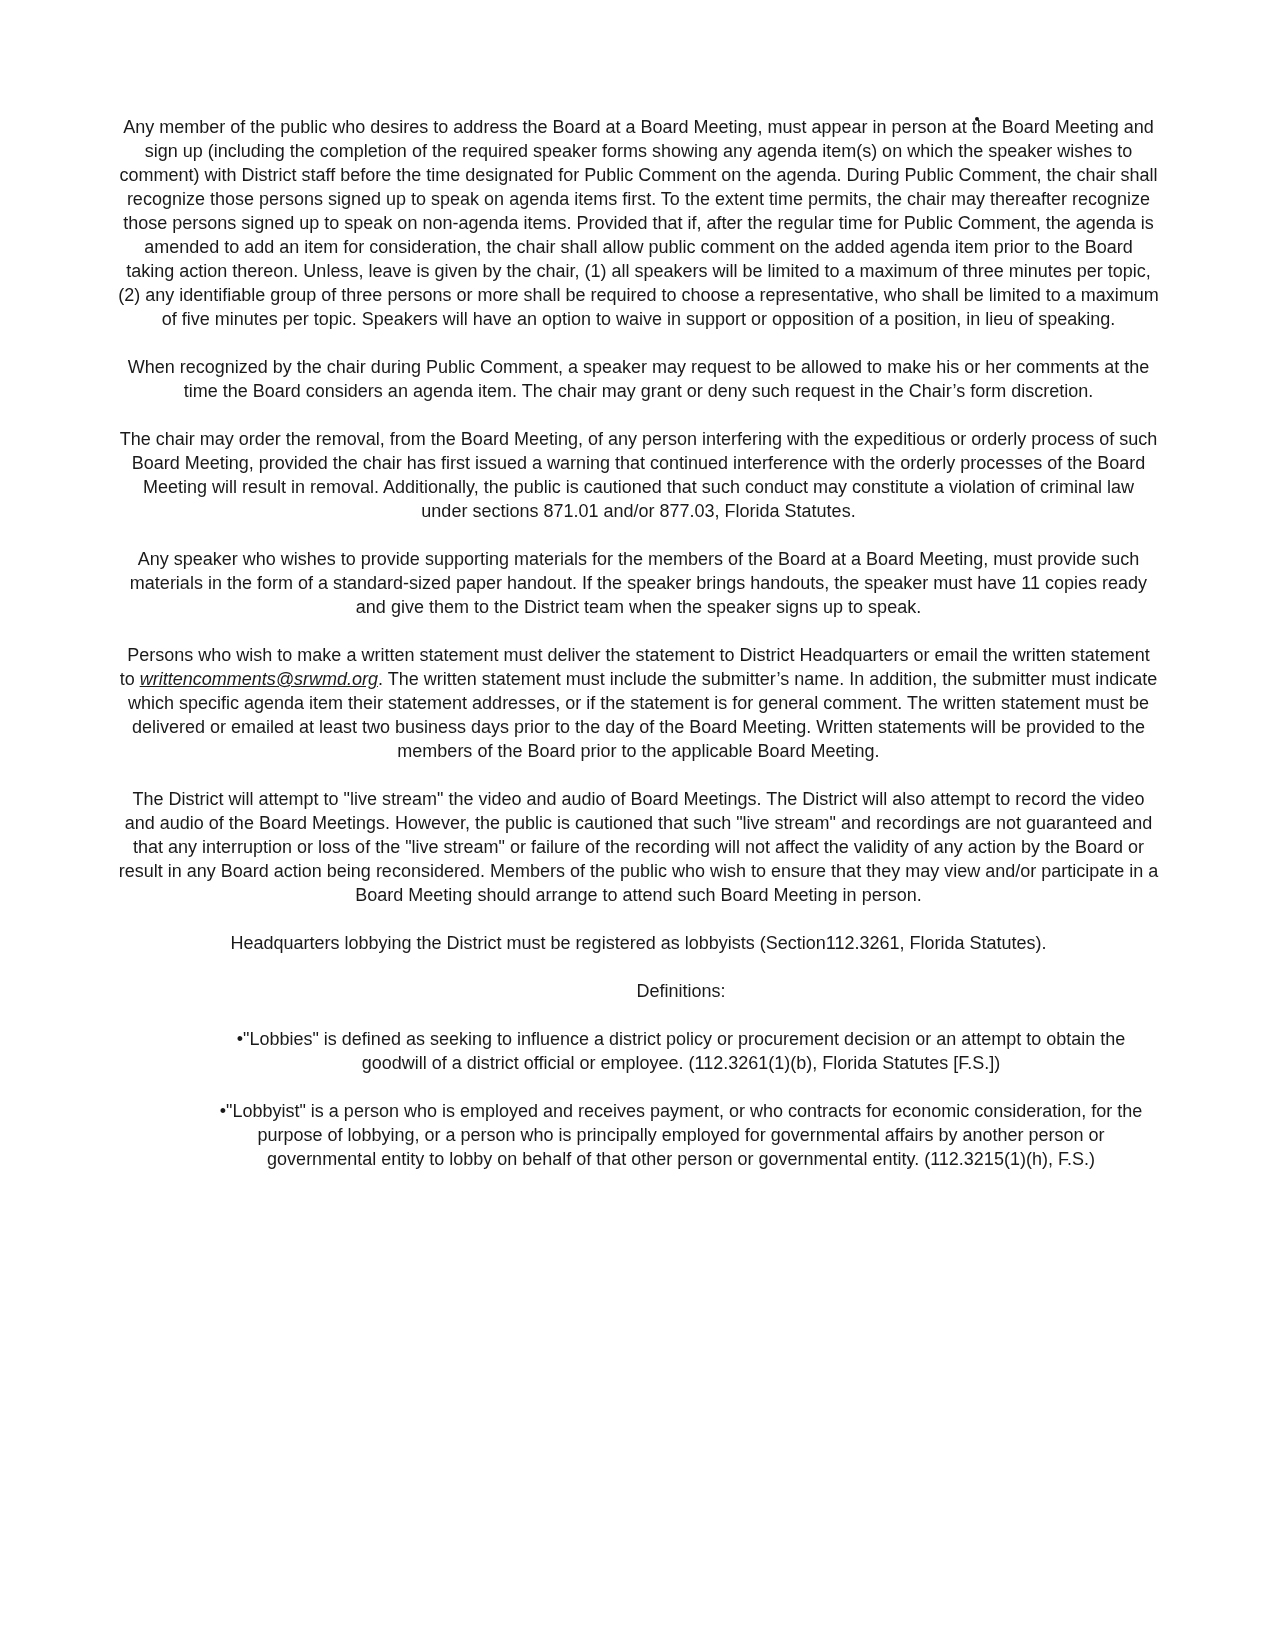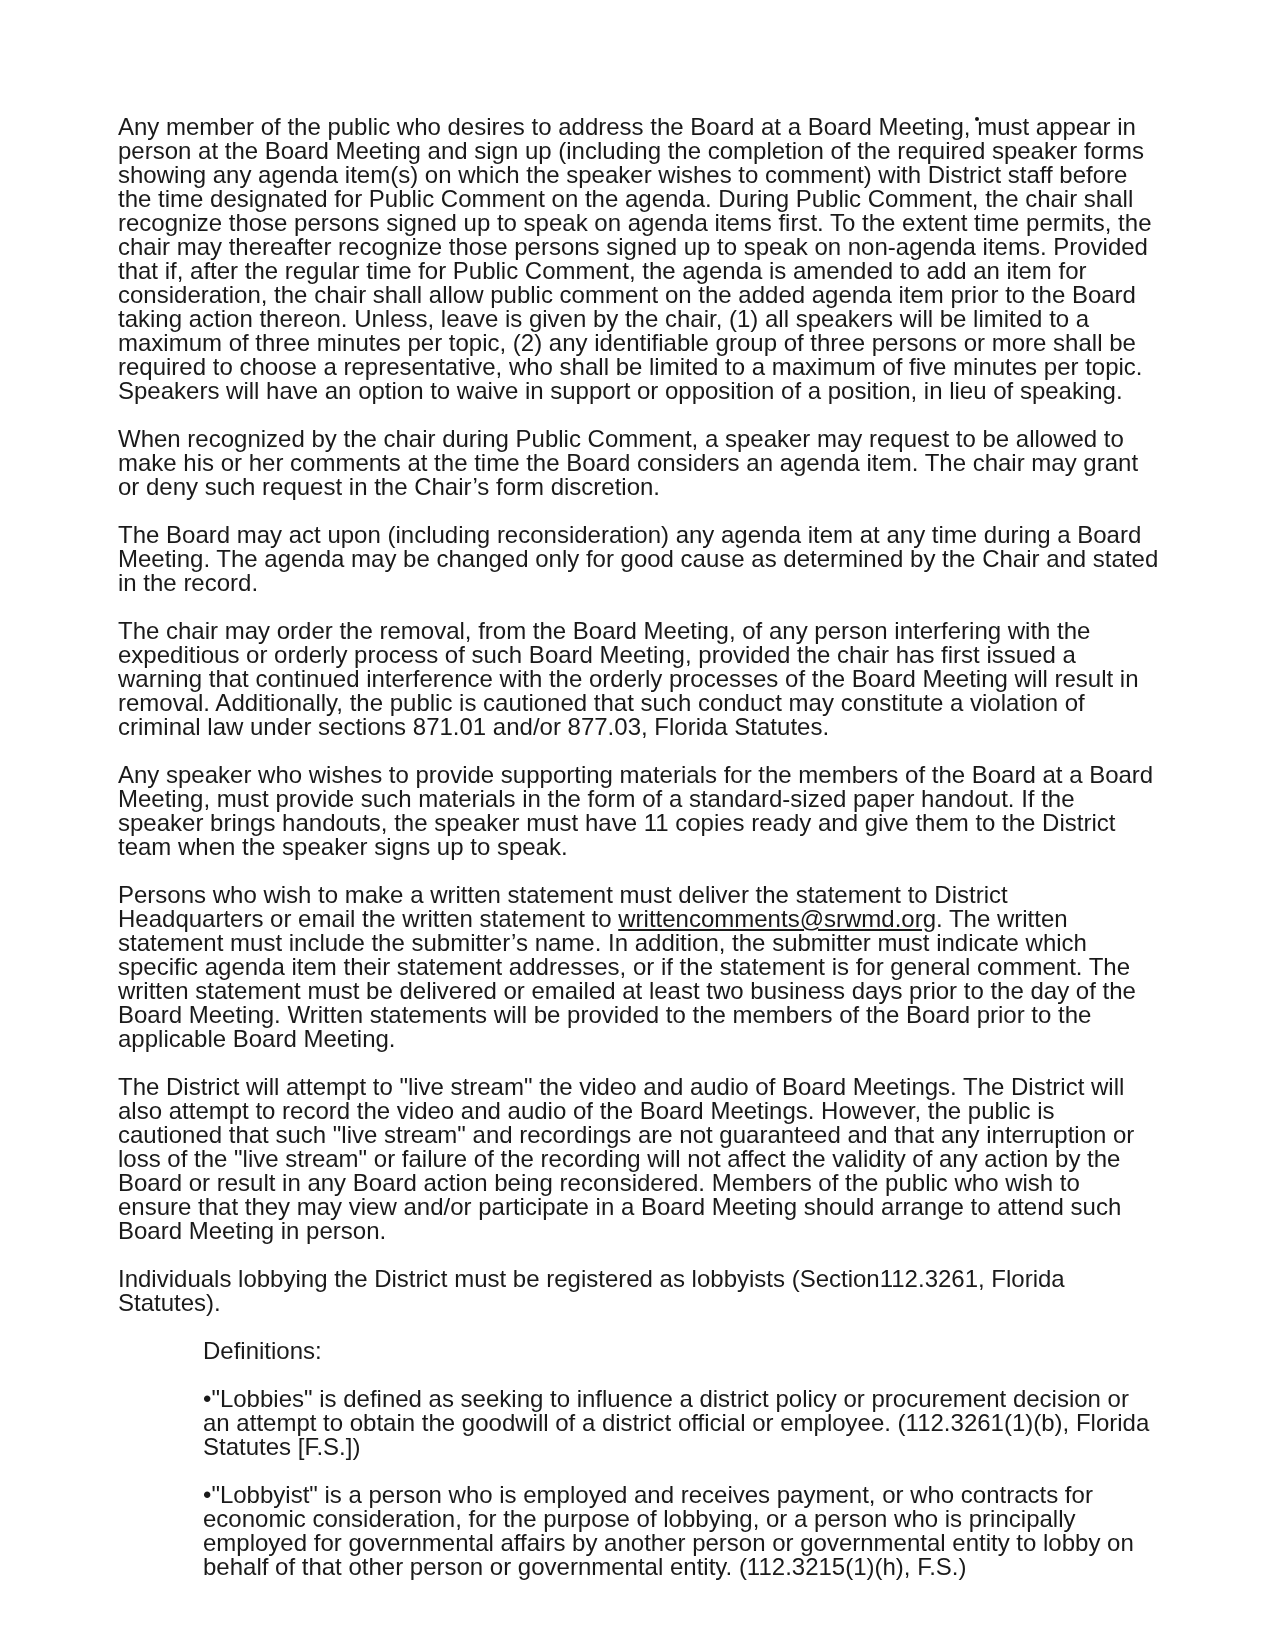--- a/index.html
+++ b/index.html
@@ -13,32 +13,33 @@
     position: relative;
     overflow: hidden;
     font-family: "Liberation Sans", sans-serif;
   }
   .page-content {
     position: absolute;
     left: 118px;
     top: 115px;
     width: 1041px;
     color: #1a1a1a;
-    font-size: 24px;
+    font-size: 18px;
     line-height: 24px;
-    text-align: left;
+    text-align: center;
   }
   .para {
     margin: 0 0 24px 0;
   }
   .indent {
     margin-left: 85px;
   }
   .email-link {
     color: inherit;
+    font-style: italic;
     text-decoration: underline;
     cursor: pointer;
   }
   .stray-dot {
     position: absolute;
     left: 975px;
     top: 117px;
     width: 4px;
     height: 4px;
     border-radius: 50%;
@@ -49,32 +50,31 @@
 <body>
 
 <span class="stray-dot"></span>
 
 <div class="page-content">
 
   <p class="para">Any member of the public who desires to address the Board at a Board Meeting, must appear in person at the Board Meeting and sign up (including the completion of the required speaker forms showing any agenda item(s) on which the speaker wishes to comment) with District staff before the time designated for Public Comment on the agenda. During Public Comment, the chair shall recognize those persons signed up to speak on agenda items first. To the extent time permits, the chair may thereafter recognize those persons signed up to speak on non-agenda items. Provided that if, after the regular time for Public Comment, the agenda is amended to add an item for consideration, the chair shall allow public comment on the added agenda item prior to the Board taking action thereon. Unless, leave is given by the chair, (1) all speakers will be limited to a maximum of three minutes per topic, (2) any identifiable group of three persons or more shall be required to choose a representative, who shall be limited to a maximum of five minutes per topic. Speakers will have an option to waive in support or opposition of a position, in lieu of speaking.</p>
 
   <p class="para">When recognized by the chair during Public Comment, a speaker may request to be allowed to make his or her comments at the time the Board considers an agenda item. The chair may grant or deny such request in the Chair’s form discretion.</p>
 
-  <p class="para">The Board may act upon (including reconsideration) any agenda item at any time during a Board Meeting. The agenda may be changed only for good cause as determined by the Chair and stated in the record.</p>
 
   <p class="para">The chair may order the removal, from the Board Meeting, of any person interfering with the expeditious or orderly process of such Board Meeting, provided the chair has first issued a warning that continued interference with the orderly processes of the Board Meeting will result in removal. Additionally, the public is cautioned that such conduct may constitute a violation of criminal law under sections 871.01 and/or 877.03, Florida Statutes.</p>
 
 
   <p class="para">Any speaker who wishes to provide supporting materials for the members of the Board at a Board Meeting, must provide such materials in the form of a standard-sized paper handout. If the speaker brings handouts, the speaker must have 11 copies ready and give them to the District team when the speaker signs up to speak.</p>
 
   <p class="para"><span>Persons who wish to make a written statement must deliver the statement to District Headquarters or email the written statement to </span><a href="#" class="email-link">writtencomments@srwmd.org</a><span>. The written statement must include the submitter’s name. In addition, the submitter must indicate which specific agenda item their statement addresses, or if the statement is for general comment. The written statement must be delivered or emailed at least two business days prior to the day of the Board Meeting. Written statements will be provided to the members of the Board prior to the applicable Board Meeting.</span></p>
 
   <p class="para">The District will attempt to "live stream" the video and audio of Board Meetings. The District will also attempt to record the video and audio of the Board Meetings. However, the public is cautioned that such "live stream" and recordings are not guaranteed and that any interruption or loss of the "live stream" or failure of the recording will not affect the validity of any action by the Board or result in any Board action being reconsidered. Members of the public who wish to ensure that they may view and/or participate in a Board Meeting should arrange to attend such Board Meeting in person.</p>
 
-  <p class="para">Individuals lobbying the District must be registered as lobbyists (Section112.3261, Florida Statutes).</p>
+  <p class="para">Headquarters lobbying the District must be registered as lobbyists (Section112.3261, Florida Statutes).</p>
 
   <p class="para indent">Definitions:</p>
 
   <p class="para indent"><span>•</span><span>"Lobbies" is defined as seeking to influence a district policy or procurement decision or an attempt to obtain the goodwill of a district official or employee. (112.3261(1)(b), Florida Statutes [F.S.])</span></p>
 
   <p class="para indent"><span>•</span><span>"Lobbyist" is a person who is employed and receives payment, or who contracts for economic consideration, for the purpose of lobbying, or a person who is principally employed for governmental affairs by another person or governmental entity to lobby on behalf of that other person or governmental entity. (112.3215(1)(h), F.S.)</span></p>
 
 </div>
 
 </body></html>

